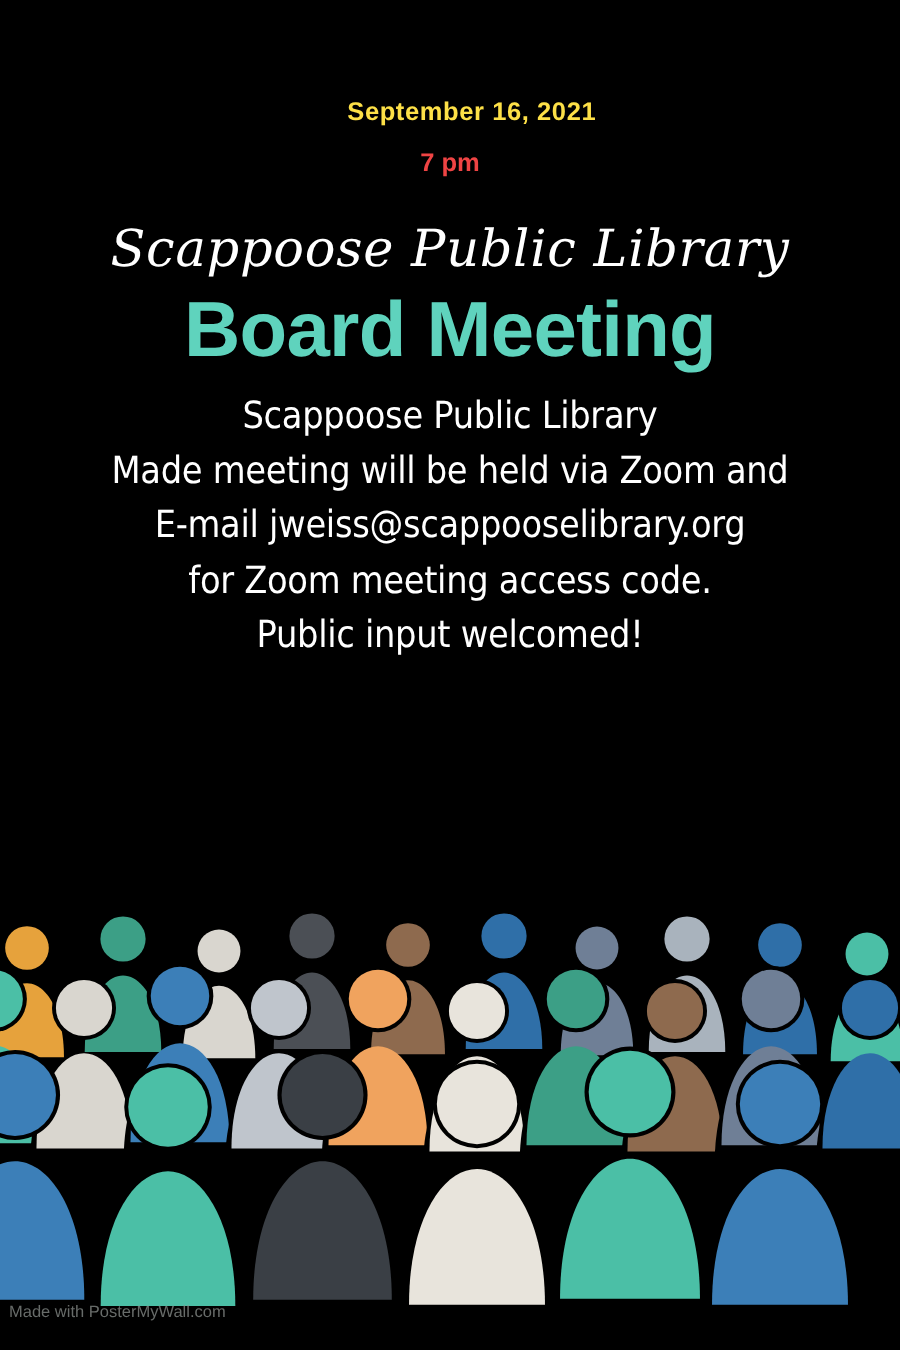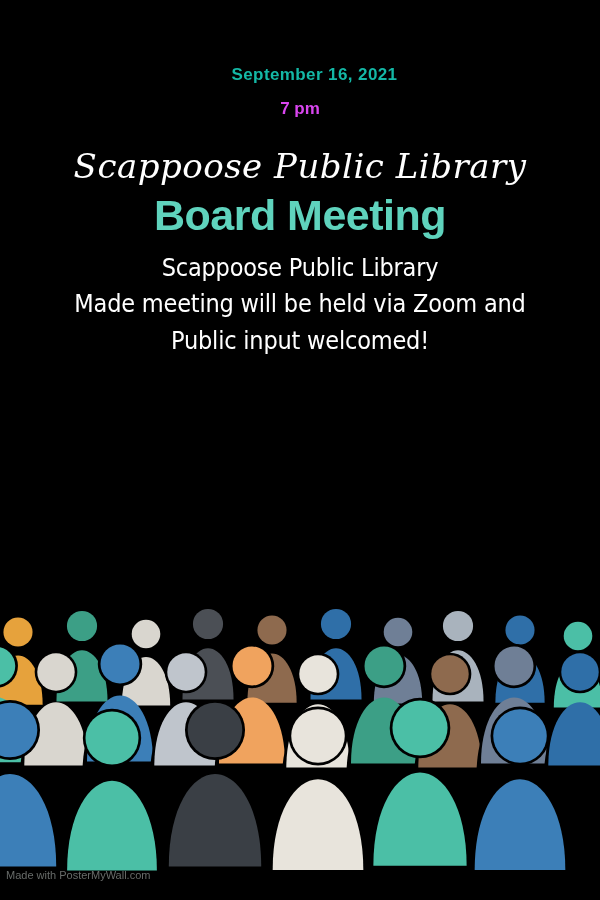--- a/index.html
+++ b/index.html
@@ -21,48 +21,48 @@
   
   .text-area {
     position: absolute;
     left: 0;
     top: 0;
     width: 600px;
     text-align: center;
     z-index: 5;
   }
   .date-line {
-    color: #14b8a6;
+    color: #fde047;
     font-size: 17px;
     font-weight: bold;
     letter-spacing: 0.4px;
     margin-top: 66px;
     line-height: 1.0;
     padding-left: 29px;
   }
   .time-line {
-    color: #d946ef;
+    color: #ef4444;
     font-size: 17px;
     font-weight: bold;
     margin-top: 17px;
     line-height: 1.0;
   }
   .script-line {
     color: #ffffff;
     font-family: "DejaVu Serif", serif;
     font-style: italic;
     font-size: 34px;
     font-weight: normal;
     letter-spacing: 0.5px;
     margin-top: 32px;
     line-height: 1.05;
   }
   .headline {
     color: #5fd3bd;
-    font-size: 43px;
+    font-size: 52px;
     font-weight: bold;
     letter-spacing: -0.5px;
     margin-top: 8px;
     line-height: 1.05;
   }
   .body-block {
     color: #ffffff;
     font-family: "DejaVu Sans Condensed", "Liberation Sans Narrow", "Liberation Sans", sans-serif;
     font-size: 25px;
     line-height: 1.46;
@@ -101,20 +101,22 @@
 <div class="poster">
 
   <div class="text-area">
     <div class="date-line">September 16, 2021</div>
     <div class="time-line">7 pm</div>
     <div class="script-line">Scappoose Public Library</div>
     <div class="headline">Board Meeting</div>
     <div class="body-block">
       <div>Scappoose Public Library</div>
       <div>Made meeting will be held via Zoom and</div>
+      <div>E-mail jweiss@scappooselibrary.org</div>
+      <div>for Zoom meeting access code.</div>
       <div>Public input welcomed!</div>
     </div>
   </div>
 
   <svg class="crowd" viewBox="0 0 600 320" preserveAspectRatio="none" xmlns="http://www.w3.org/2000/svg">
     <defs>
 
       <g id="person">
         <circle cx="0" cy="0" r="26"></circle>
         <path d="M -44 130 C -44 74 -22 42 0 42 C 22 42 44 74 44 130 Z"></path>

